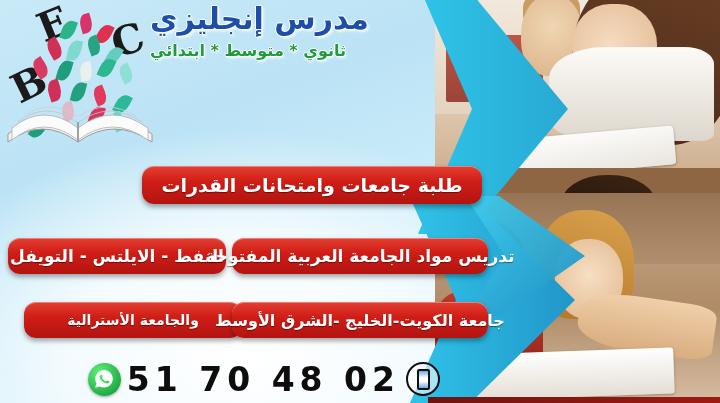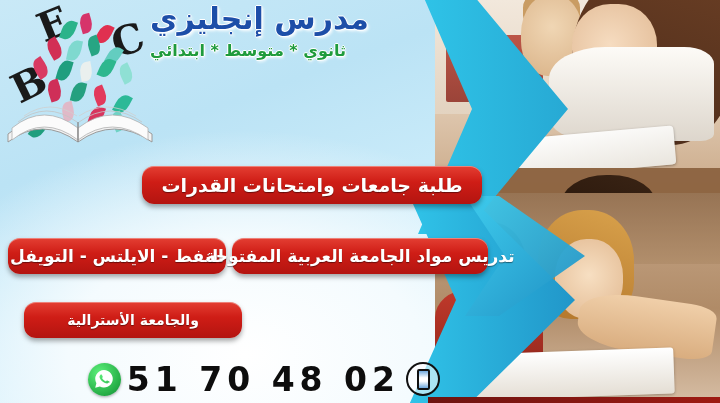--- a/index.html
+++ b/index.html
@@ -272,20 +272,21 @@
 
   <div class="headline">
     <div class="title-main">مدرس إنجليزي</div>
     <div class="title-sub">ثانوي * متوسط * ابتدائي</div>
   </div>
 
   <div class="pill pill-2">طلبة جامعات وامتحانات القدرات</div>
   <div class="pill pill-3">النفط - الايلتس - التويفل</div>
   <div class="pill pill-4">تدريس مواد الجامعة العربية المفتوحة</div>
   <div class="pill pill-5">والجامعة الأسترالية</div>
+  <div class="pill pill-6">جامعة الكويت-الخليج -الشرق الأوسط</div>
 
   <div class="contact">
     <span class="phone-icon">
       <span class="handset"></span>
     </span>
     <span class="phone-number">51 70 48 02</span>
     <span class="wa-icon">
       <svg viewBox="0 0 24 24" aria-hidden="true">
         <path fill="#ffffff" d="M12 2.2A9.6 9.6 0 0 0 3.7 16.6L2.4 21.6l5.1-1.3A9.6 9.6 0 1 0 12 2.2zm5.3 13.4c-.2.6-1.2 1.2-1.7 1.2-.5.1-1 .1-1.6-.1-.4-.1-.9-.3-1.5-.6-2.6-1.1-4.3-3.7-4.4-3.9-.1-.2-1-1.4-1-2.6 0-1.2.6-1.8.9-2.1.2-.2.5-.3.7-.3h.5c.2 0 .4 0 .6.5l.8 1.9c.1.2 0 .4-.1.5l-.4.5c-.1.2-.3.3-.1.6.2.3.7 1.2 1.6 2 1.1.9 1.9 1.2 2.2 1.4.2.1.4.1.5-.1l.7-.8c.2-.2.3-.2.6-.1l1.8.9c.3.1.5.2.6.3.1.2.1.7-.1 1.3z"></path>
       </svg>

